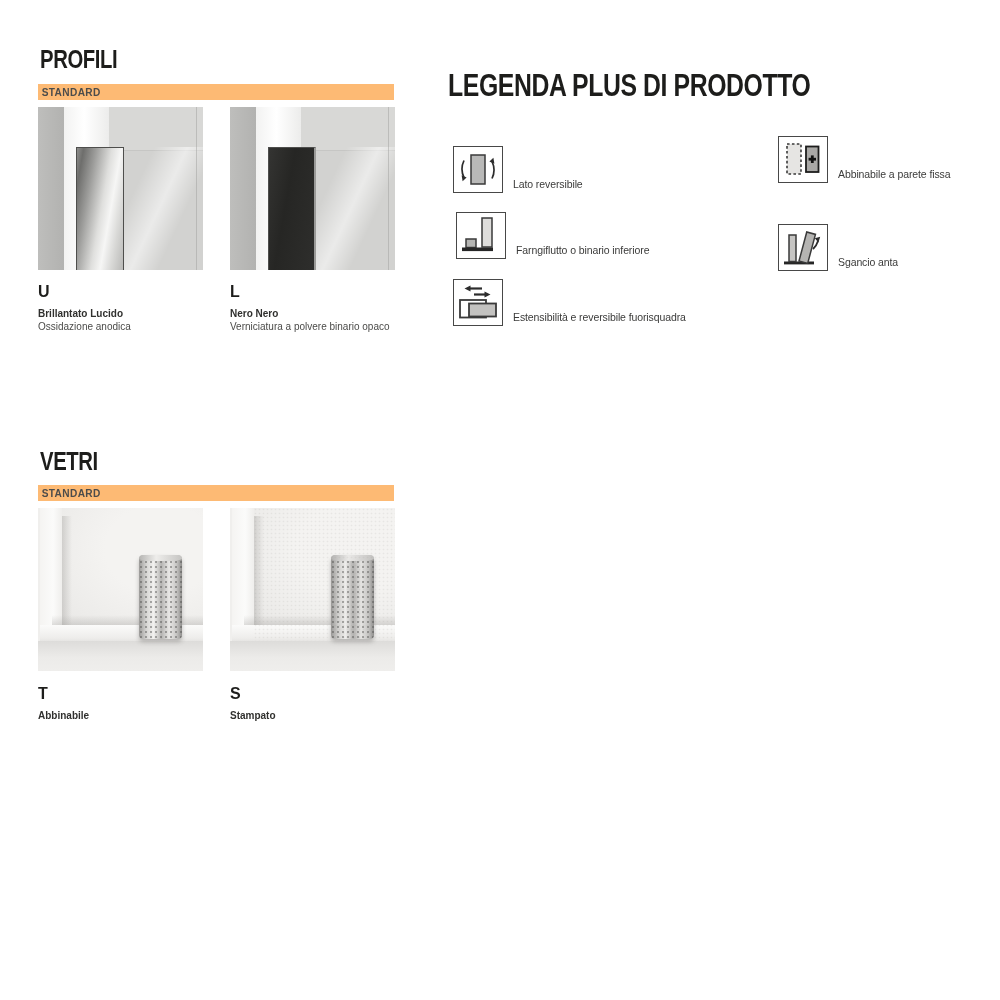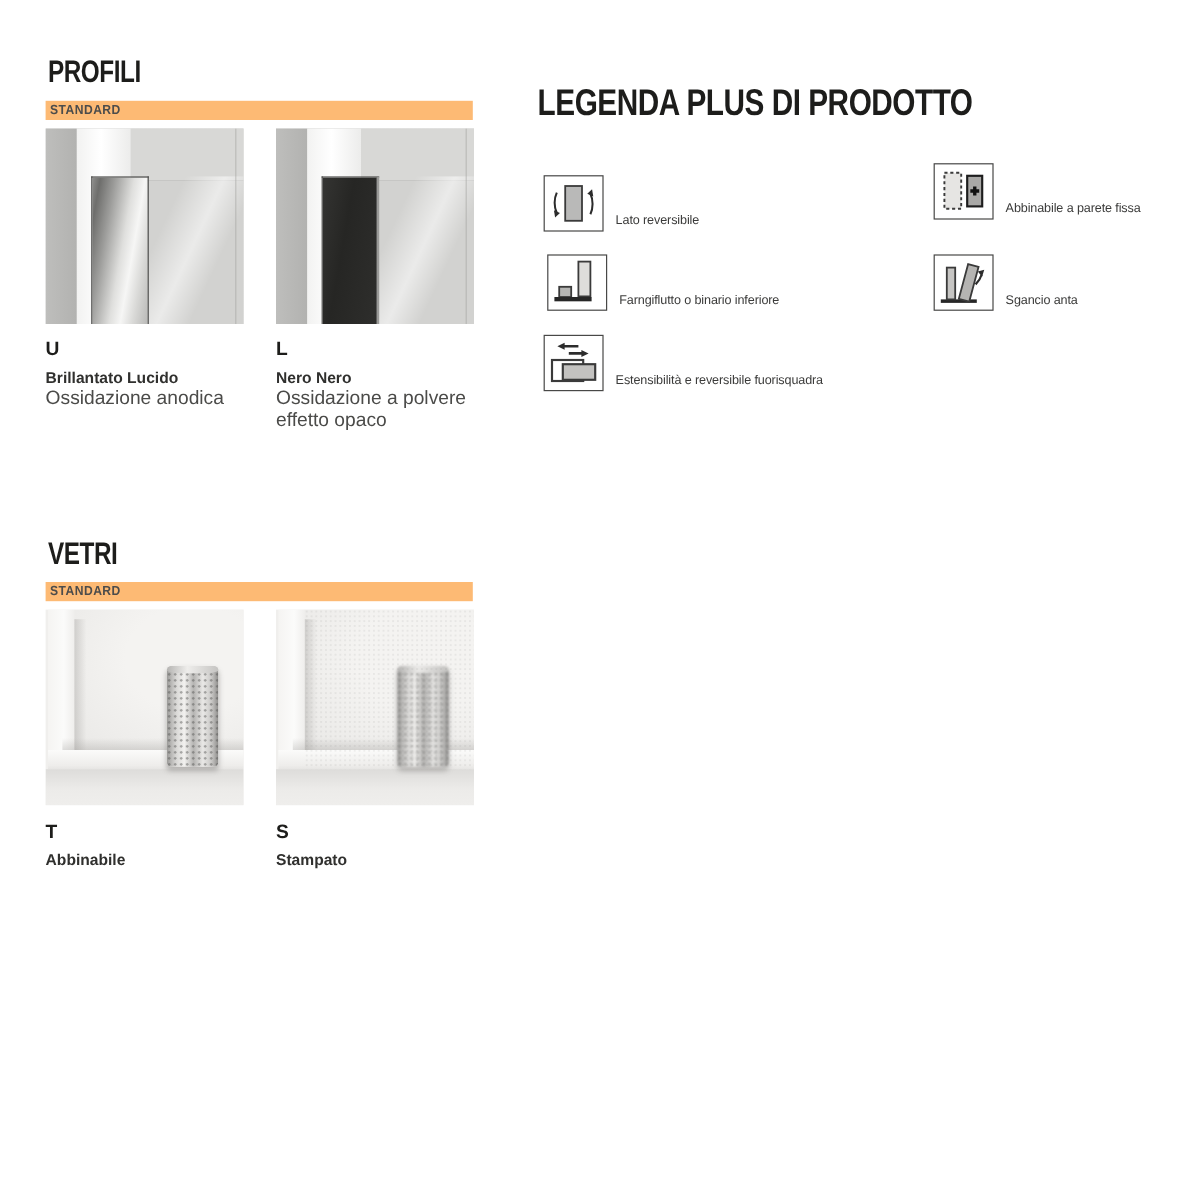--- a/index.html
+++ b/index.html
@@ -74,22 +74,22 @@
     border-radius:5px 5px 50% 50%;
     background:linear-gradient(to right,#b5b4b2,#eeedeb 40%,#c5c4c2);}
   .stampato .cylinder{filter:blur(0.7px) contrast(0.96);}
   .glass-texture{position:absolute;left:24px;top:0;right:0;height:133px;
     background-image:radial-gradient(circle at 1.5px 1.5px,rgba(140,138,135,.12) .7px,transparent 1.1px);
     background-size:4px 4px;}
 
   
   .cap{position:absolute;width:190px;}
   .cap-code{font-size:16px;font-weight:bold;color:#1d1d1b;line-height:1;}
-  .cap-name{font-size:13px;font-weight:bold;color:#30302e;margin-top:8px;line-height:1.15;}
-  .cap-desc{font-size:16px;color:#4b4b49;margin-top:1px;line-height:1.15;}
+  .cap-name{font-size:10px;font-weight:bold;color:#30302e;margin-top:8px;line-height:1.15;}
+  .cap-desc{font-size:10px;color:#4b4b49;margin-top:1px;line-height:1.15;}
 
   
   .legend-item{position:absolute;display:flex;align-items:flex-end;white-space:nowrap;}
   .icon-box{width:50px;height:47px;border:1.5px solid #484847;background:#ffffff;
     box-sizing:border-box;flex:0 0 auto;display:flex;align-items:center;justify-content:center;}
   .legend-label{font-size:10.5px;color:#3b3b3a;letter-spacing:-0.1px;margin-left:10px;margin-bottom:3px;}
   .icon-box svg{display:block;}
 </style>
 </head>
 <body>
@@ -119,21 +119,21 @@
 </div>
 
 <div class="cap" style="left:38px;top:284px">
   <div class="cap-code">U</div>
   <div class="cap-name">Brillantato Lucido</div>
   <div class="cap-desc">Ossidazione anodica</div>
 </div>
 <div class="cap" style="left:230px;top:284px">
   <div class="cap-code">L</div>
   <div class="cap-name">Nero Nero</div>
-  <div class="cap-desc">Ossidazione a polvere effetto opaco</div>
+  <div class="cap-desc">Verniciatura a polvere binario opaco</div>
 </div>
 
 <div class="abs legend-heading" style="left:448px;top:70px">LEGENDA PLUS DI PRODOTTO</div>
 
 <div class="legend-item" style="left:453px;top:146px">
   <div class="icon-box">
     <svg width="46" height="43" viewBox="0 0 46 43">
       <rect x="16" y="7" width="14" height="29" fill="#b9b9b8" stroke="#3a3a3a" stroke-width="1.5"></rect>
       <path d="M9 12.5 C6.6 17.5 6.6 24.5 9 29.5" fill="none" stroke="#2c2c2c" stroke-width="1.7"></path>
       <polygon points="6.6,27.2 11.6,29.6 7.6,33.2" fill="#2c2c2c"></polygon>
@@ -174,21 +174,21 @@
     <svg width="46" height="43" viewBox="0 0 46 43">
       <rect x="7" y="6" width="14" height="30" fill="#e6e5e3" stroke="#3a3a3a" stroke-width="1.6" stroke-dasharray="2.6 2.3"></rect>
       <rect x="26" y="8.5" width="12.5" height="25.5" fill="#a9a8a6" stroke="#1d1d1d" stroke-width="1.8"></rect>
       <line x1="28.6" y1="21.2" x2="36" y2="21.2" stroke="#111111" stroke-width="2.8"></line>
       <line x1="32.3" y1="17.4" x2="32.3" y2="25" stroke="#111111" stroke-width="2.8"></line>
     </svg>
   </div>
   <span class="legend-label">Abbinabile a parete fissa</span>
 </div>
 
-<div class="legend-item" style="left:778px;top:212px">
+<div class="legend-item" style="left:778px;top:224px">
   <div class="icon-box">
     <svg width="46" height="43" viewBox="0 0 46 43">
       <rect x="4" y="35.5" width="30" height="2.9" fill="#262626"></rect>
       <rect x="9" y="9" width="7" height="26.5" fill="#c6c5c3" stroke="#3a3a3a" stroke-width="1.5"></rect>
       <g transform="rotate(15 19 35)">
         <rect x="19" y="5" width="9" height="30" fill="#b5b4b2" stroke="#3a3a3a" stroke-width="1.5"></rect>
       </g>
       <path d="M33 23 C35.6 20.5 37.2 17.8 38 15" fill="none" stroke="#2c2c2c" stroke-width="1.8"></path>
       <polygon points="40.2,10.8 34.8,12.2 38.4,16.6" fill="#2c2c2c"></polygon>
     </svg>

